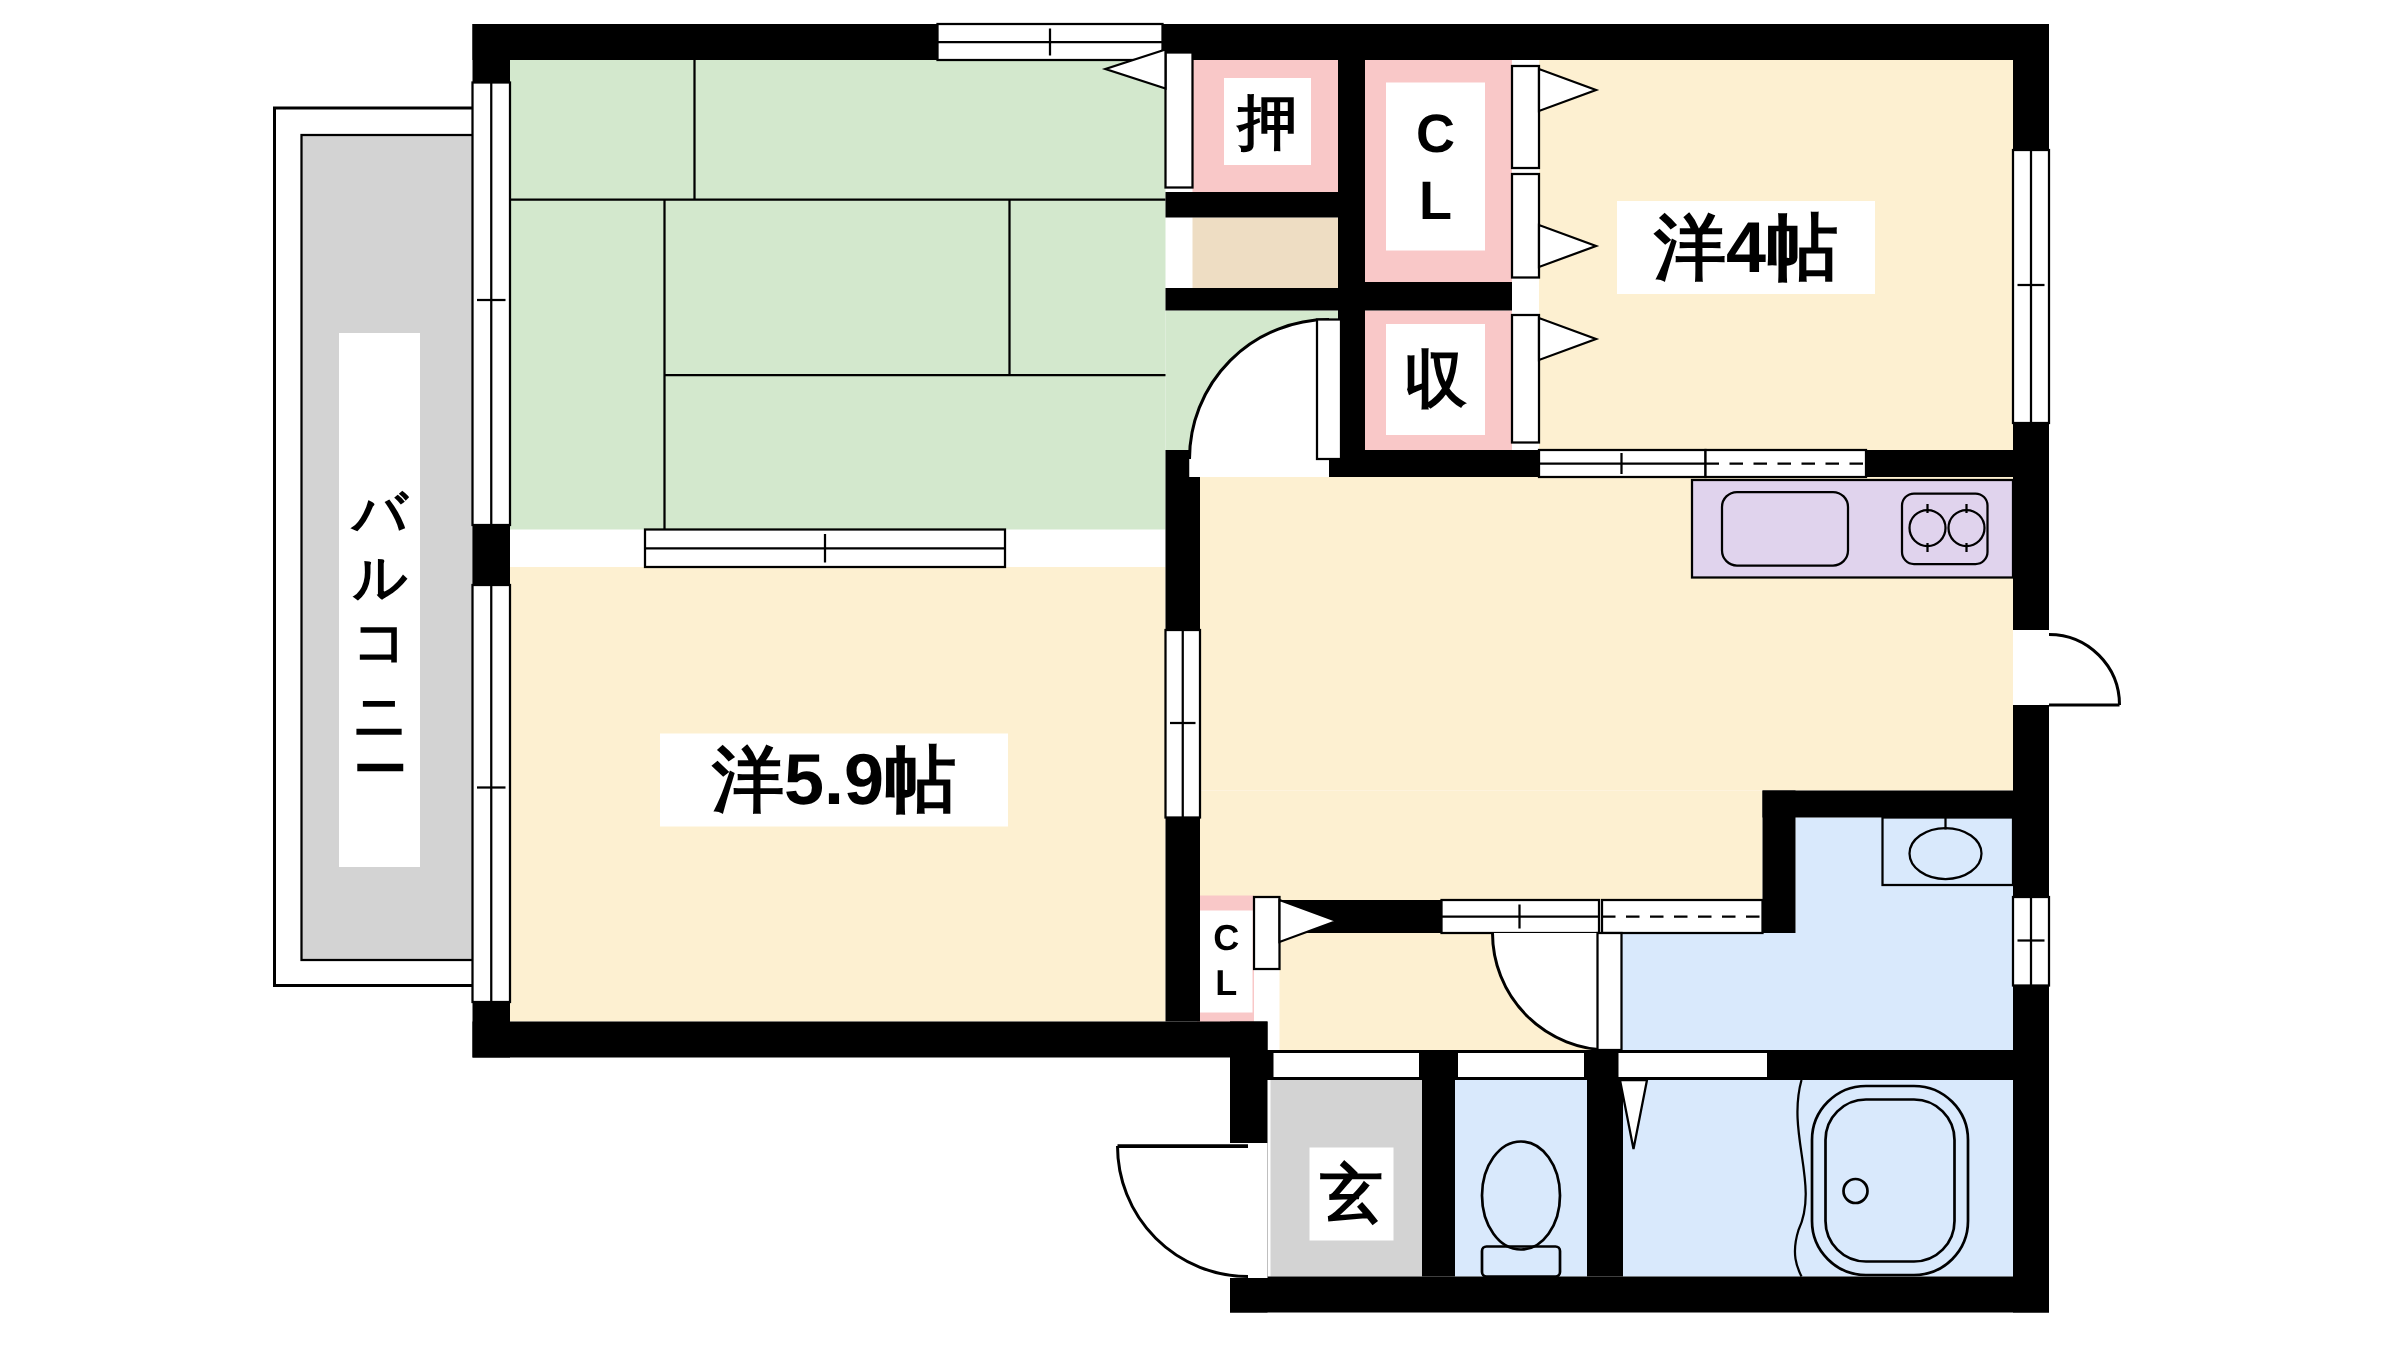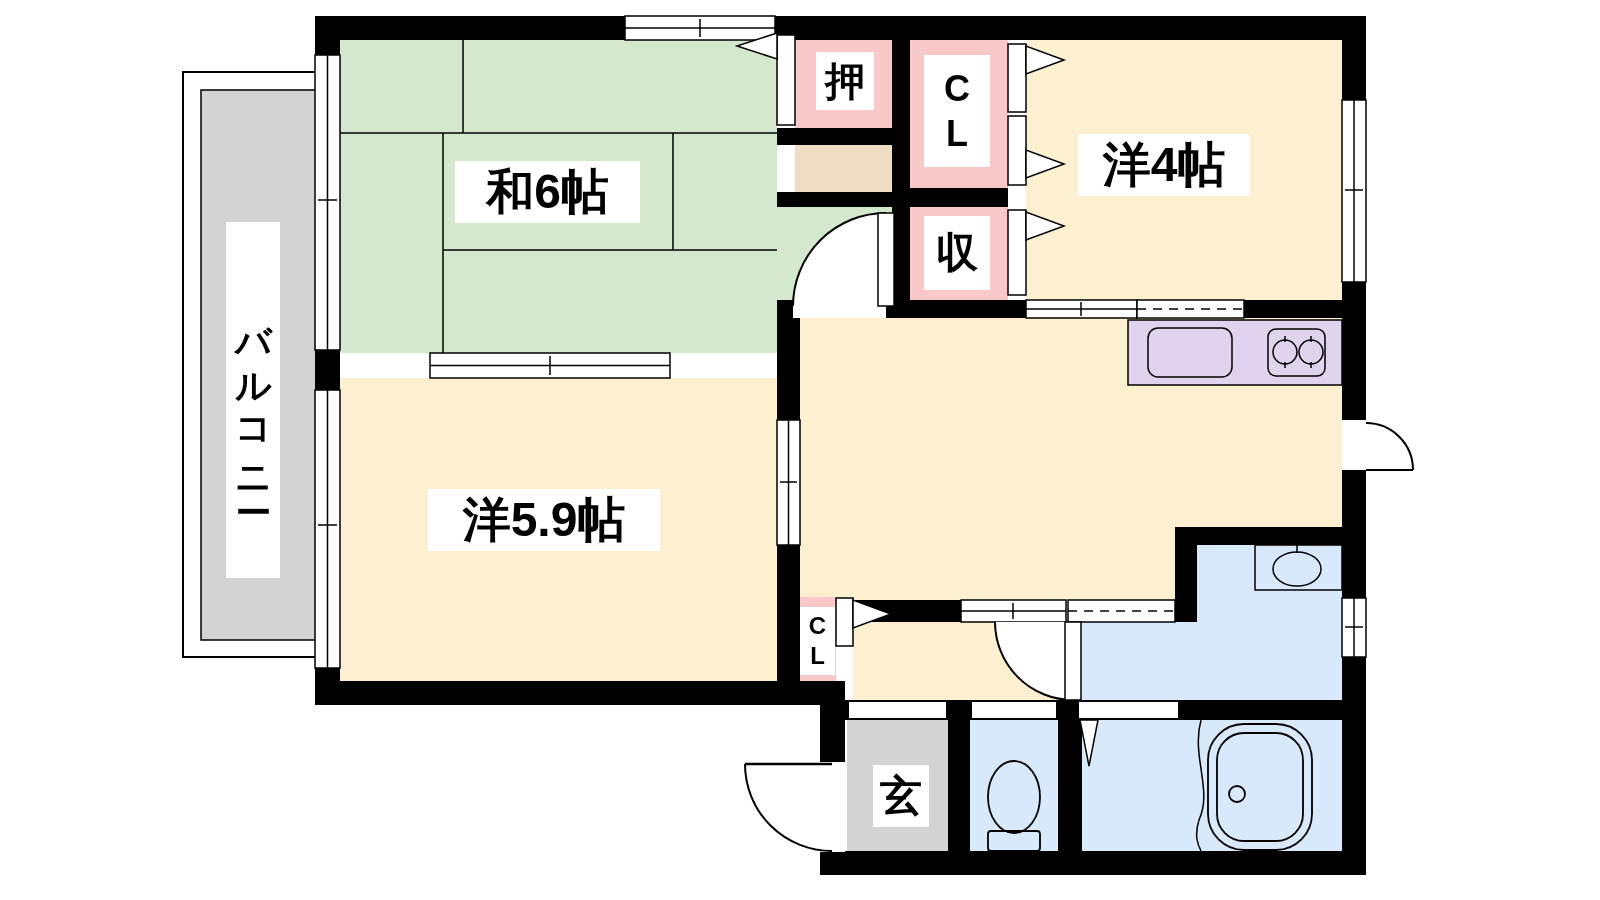--- a/index.html
+++ b/index.html
@@ -200,23 +200,22 @@
   </g>
 
   <g fill="none" stroke="#000" stroke-width="1.8">
     <path d="M1201,720 C1191,756 1213,790 1199,820 C1194,836 1198,845 1201,851" stroke-width="1.5"></path>
     <rect x="1208" y="724" width="104" height="126" rx="36"></rect>
     <rect x="1217" y="733" width="86" height="108" rx="27"></rect>
     <circle cx="1237" cy="794" r="8"></circle>
   </g>
 </svg>
 
-  <div class="lbl" style="left:455px;top:161px;width:185px;height:62px;font-size:48px;">和6帖</div>
   <div class="lbl" style="left:1078px;top:134px;width:172px;height:62px;font-size:48px;">洋4帖</div>
-  <div class="lbl" style="left:428px;top:489px;width:232px;height:62px;font-size:48px;">洋5.9帖</div>
+  <div class="lbl" style="left:440px;top:489px;width:232px;height:62px;font-size:48px;">洋5.9帖</div>
   <div class="lbl v" style="left:226px;top:222px;width:54px;height:356px;font-size:36px;">バルコニー</div>
   <div class="lbl" style="left:873px;top:765px;width:56px;height:62px;font-size:42px;">玄</div>
   <div class="lbl" style="left:816px;top:52px;width:58px;height:58px;font-size:40px;">押</div>
   <div class="lbl stack" style="left:924px;top:55px;width:66px;height:112px;font-size:36px;">
     <span>C</span>
     <span>L</span>
   </div>
   <div class="lbl" style="left:924px;top:216px;width:66px;height:74px;font-size:42px;">収</div>
   <div class="lbl stack" style="left:800px;top:607px;width:35px;height:68px;font-size:24px;">
     <span>C</span>

